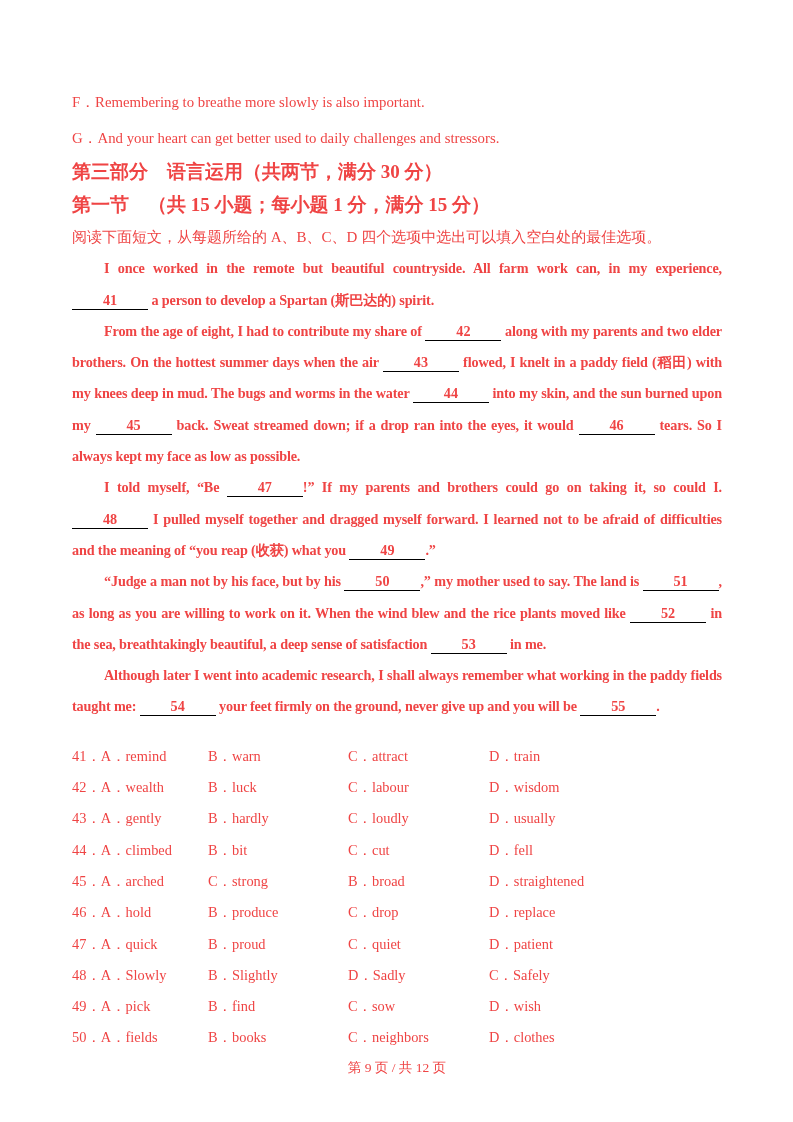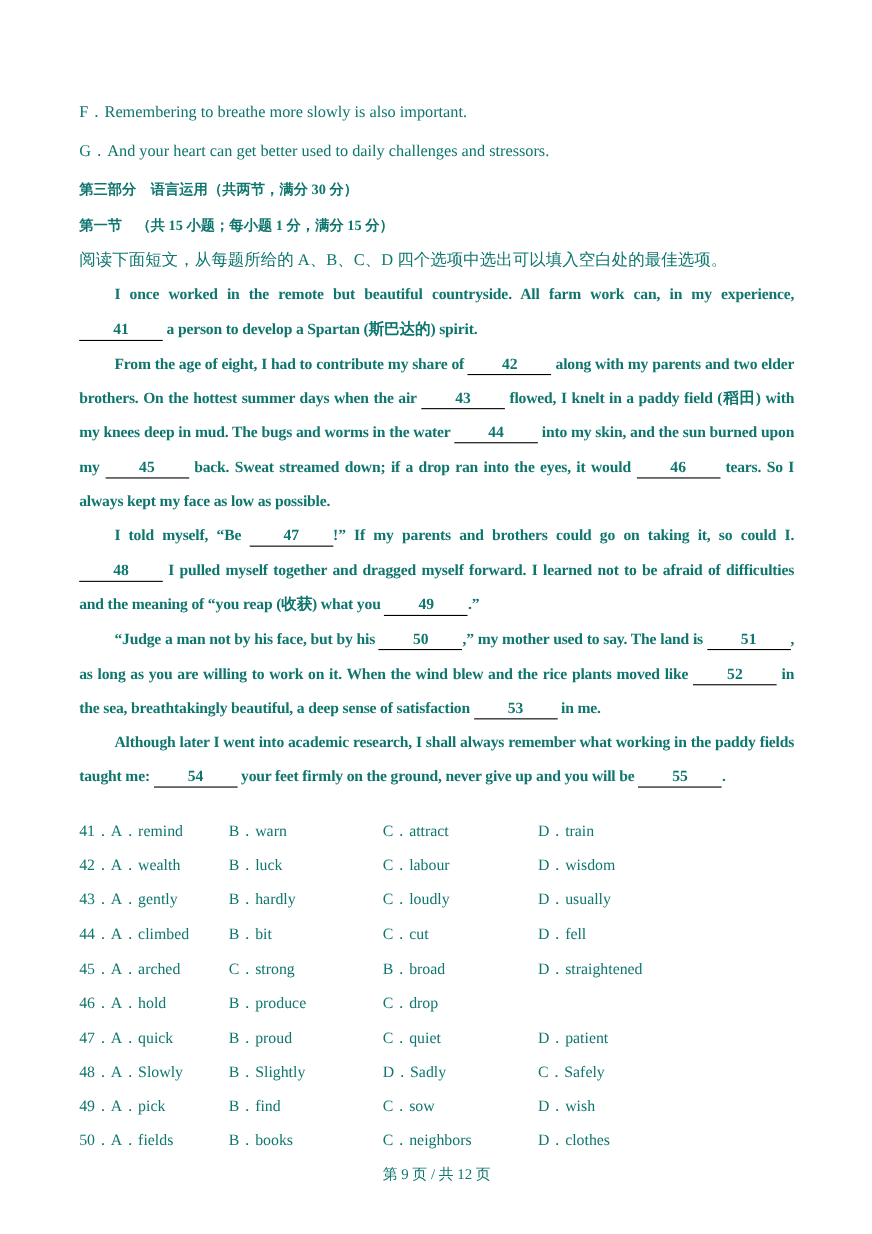--- a/index.html
+++ b/index.html
@@ -2,34 +2,34 @@
 <html><head>
 <meta charset="utf-8">
 <style>
   * { margin: 0; padding: 0; box-sizing: border-box; }
   html, body { background: #ffffff; }
   .page {
     width: 793px;
     height: 1122px;
     margin: 0 auto;
     background: #ffffff;
-    color: #0f766e;
+    color: #ef4444;
     font-family: "Liberation Serif", "DejaVu Serif", serif;
     padding: 84px 71px 0 72px;
     overflow: hidden;
     position: relative;
   }
   .opt-line {
     font-size: 14.8px;
     line-height: 36px;
     white-space: nowrap;
   }
   .hdr {
     font-weight: bold;
-    font-size: 13px;
+    font-size: 19px;
   }
   .hdr-part { line-height: 32px; }
   .hdr-sect { line-height: 34px; }
   .instruction {
     font-size: 15px;
     line-height: 31.3px;
   }
   .passage .para {
     font-size: 14.2px;
     line-height: 31.3px;
@@ -113,20 +113,21 @@
       <div class="q-row">
         <div class="q-cell">45．A．arched</div>
         <div class="q-cell">C．strong</div>
         <div class="q-cell">B．broad</div>
         <div class="q-cell">D．straightened</div>
       </div>
       <div class="q-row">
         <div class="q-cell">46．A．hold</div>
         <div class="q-cell">B．produce</div>
         <div class="q-cell">C．drop</div>
+        <div class="q-cell">D．replace</div>
       </div>
       <div class="q-row">
         <div class="q-cell">47．A．quick</div>
         <div class="q-cell">B．proud</div>
         <div class="q-cell">C．quiet</div>
         <div class="q-cell">D．patient</div>
       </div>
       <div class="q-row">
         <div class="q-cell">48．A．Slowly</div>
         <div class="q-cell">B．Slightly</div>

